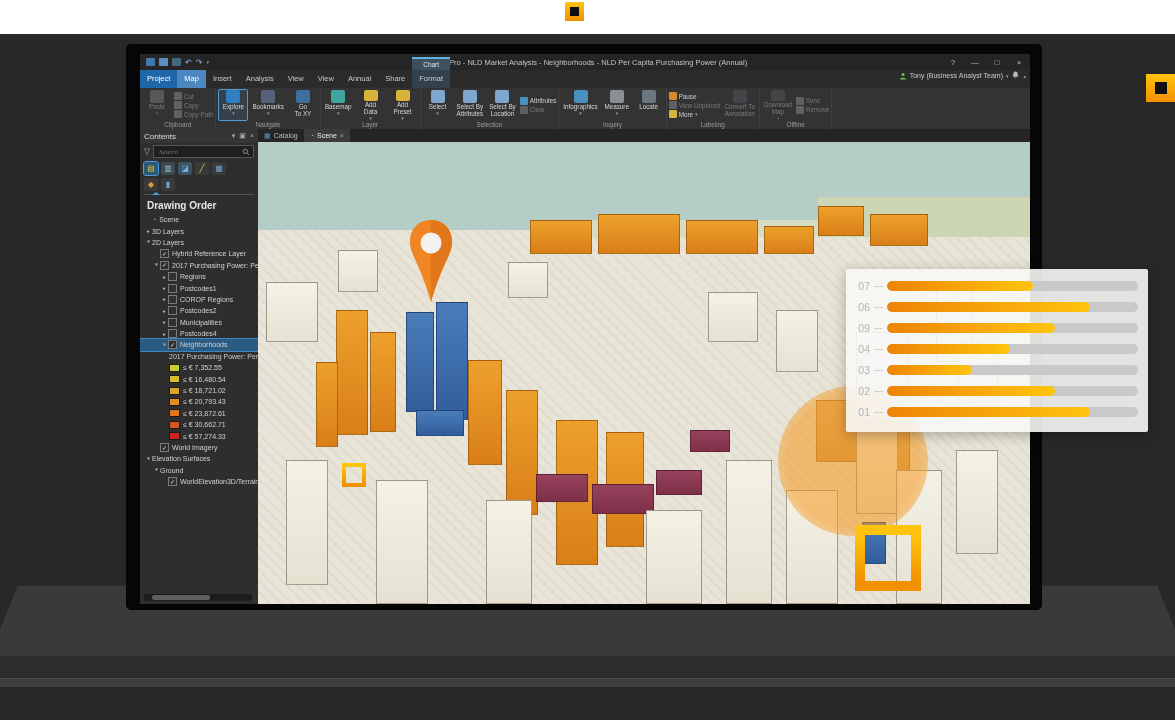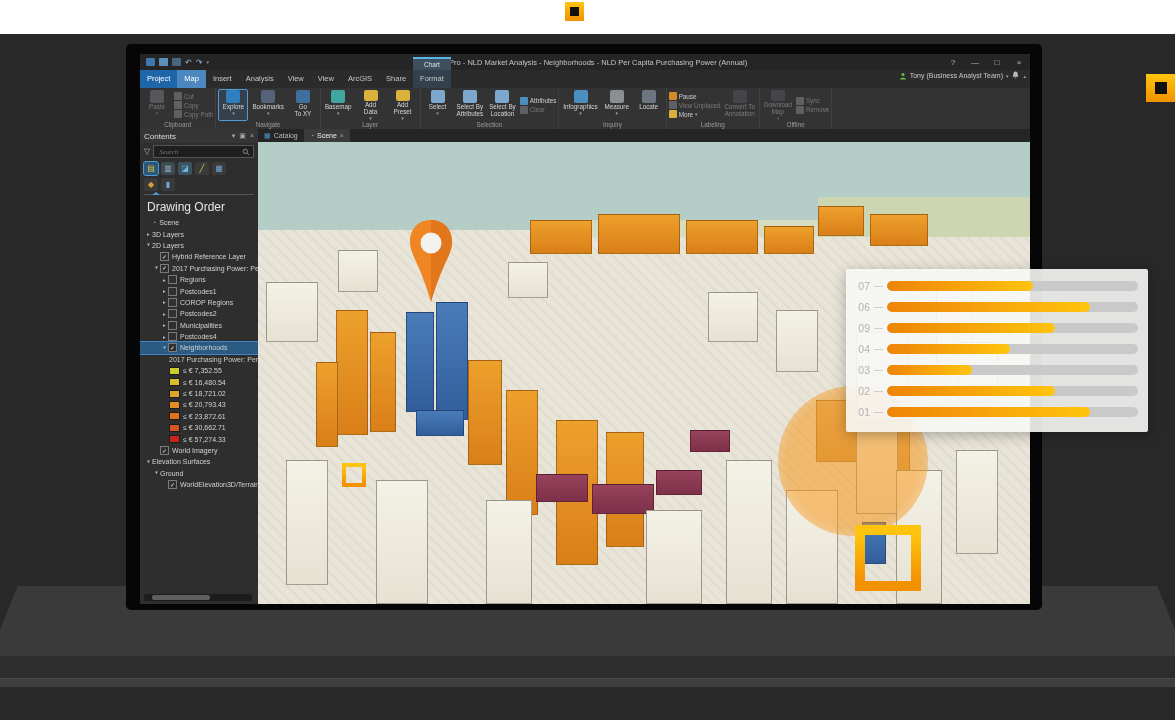--- a/index.html
+++ b/index.html
@@ -60,21 +60,21 @@
   #cont-head .hicons{margin-left:auto;display:flex;gap:4px;font-size:7px;color:#a9a9a9;}
   #searchrow{display:flex;align-items:center;gap:3px;padding:2px 4px;}
   .funnel{color:#9fb3c0;font-size:8px;}
   #searchbox{flex:1;display:flex;align-items:center;background:#1f1f1f;border:1px solid #555;height:11px;padding:0 3px;}
   #searchbox input{flex:1;background:transparent;border:0;outline:none;color:#bbb;font-size:7px;font-style:italic;font-family:Liberation Serif, serif;width:60px;}
   #ctoolbar{padding:2px 4px 0 4px;display:flex;flex-wrap:wrap;gap:3px;width:96px;}
   .ticon{width:14px;height:13px;border-radius:2px;display:flex;align-items:center;justify-content:center;font-size:8px;}
   .ticon.on{outline:1px solid #4f9bd6;background:rgba(70,130,190,.25);}
   #cdivider{margin:3px 4px 2px 4px;border-top:1px solid #555;position:relative;}
   #cdivider:before{content:"";position:absolute;left:8px;top:-3px;border-left:4px solid transparent;border-right:4px solid transparent;border-bottom:3px solid #4f9bd6;}
-  #draworder{font-size:12px;font-weight:normal;color:#e6e6e6;padding:3px 0 3px 7px;}
+  #draworder{font-size:10px;font-weight:bold;color:#e6e6e6;padding:3px 0 3px 7px;}
   .trow{display:flex;align-items:center;height:11.4px;font-size:7px;color:#d2d2d2;white-space:nowrap;overflow:hidden;}
   .trow .arr{width:7px;flex:none;font-size:5.5px;color:#b5b5b5;text-align:center;}
   .trow .arr.d{transform:rotate(90deg);}
   .cb{width:7px;height:7px;flex:none;border:1px solid #7a7a7a;background:#303030;margin-right:3px;display:flex;align-items:center;justify-content:center;font-size:6px;color:#e8e8e8;line-height:6px;}
   .trow.sel{background:#2a5b82;outline:1px solid #3f85c0;}
   .sw{width:9px;height:6px;flex:none;border:1px solid #1c1c1c;margin-right:3px;}
   .legendtitle{color:#c9c9c9;}
   #cscroll{position:absolute;left:4px;bottom:3px;width:108px;height:7px;background:#1c1c1c;border-radius:3px;display:flex;align-items:center;}
   #cscroll .thumb{margin-left:8px;width:58px;height:5px;background:#5f5f5f;border-radius:2px;}
   #doctabs{left:118px;top:75px;width:772px;height:13px;background:#252525;display:flex;align-items:flex-end;}
@@ -143,21 +143,21 @@
       </div>
     </div>
 
     <div class="abs" id="tabrow">
         <div class="rtab project">Project</div>
         <div class="rtab active">Map</div>
         <div class="rtab">Insert</div>
         <div class="rtab">Analysis</div>
         <div class="rtab">View</div>
         <div class="rtab">View</div>
-        <div class="rtab">ArcGIS</div>
+        <div class="rtab">Annual</div>
         <div class="rtab">Share</div>
         <div class="ctxg ch">
           <div class="ctx-title">Chart</div>
           <div class="ctx-tabs">
             <div class="rtab">Format</div>
           </div>
         </div>
       </div>
 
     <div id="userrow">

